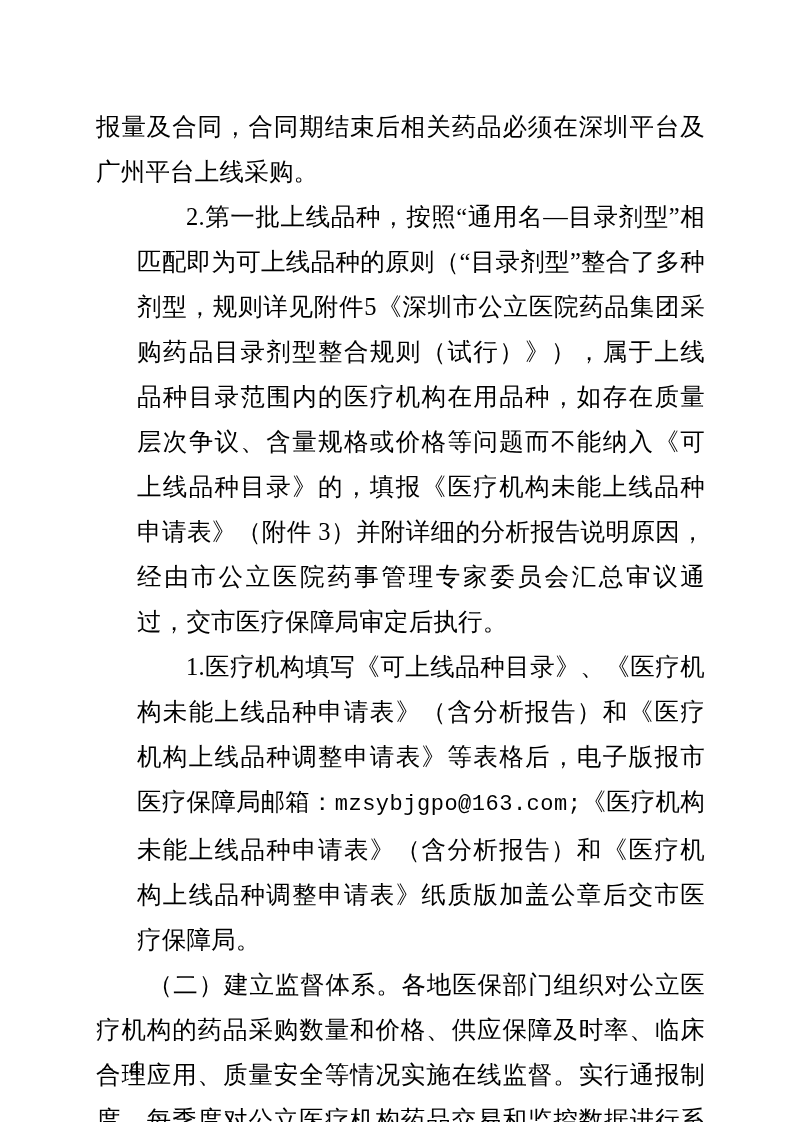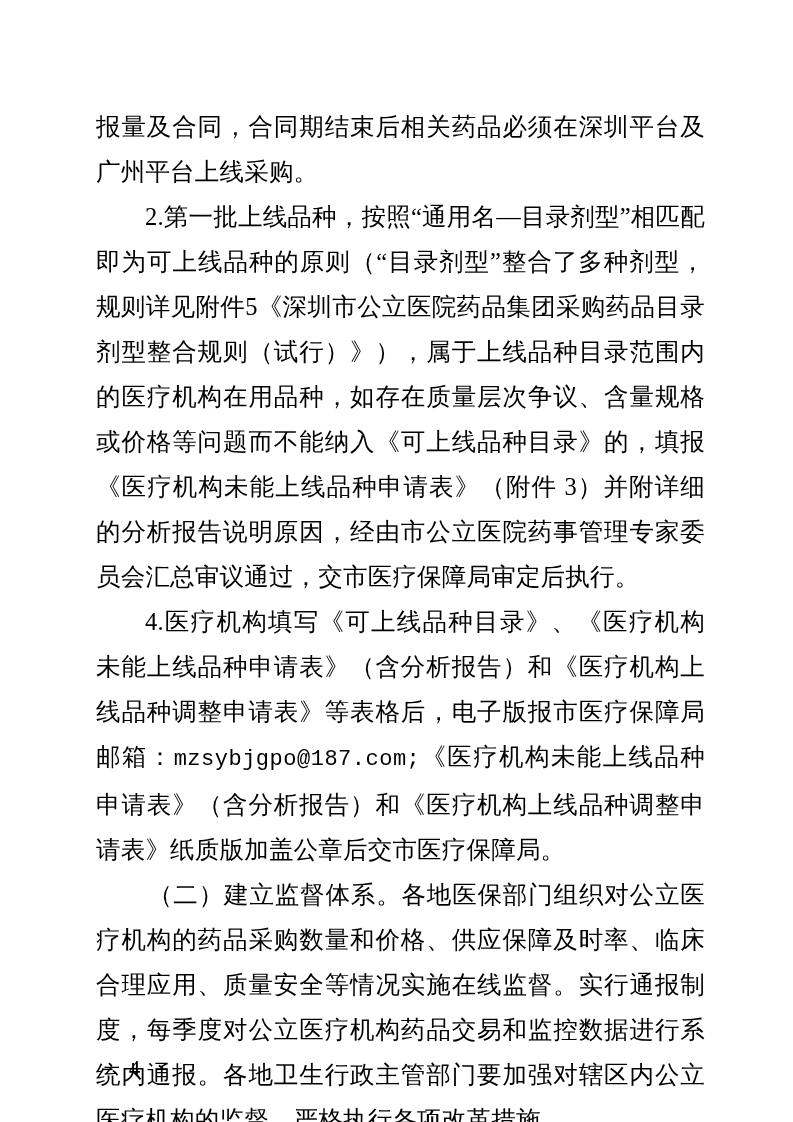--- a/index.html
+++ b/index.html
@@ -27,20 +27,21 @@
     text-align: justify;
     text-justify: inter-ideograph;
     letter-spacing: 0.2px;
   }
   .para {
     margin: 0;
     text-indent: 0;
   }
   .para.indent {
     text-indent: 49px;
+    margin-left: 41px;
   }
   .para.indent-wide {
     text-indent: 52px;
   }
   .ascii {
     font-family: "Liberation Mono", "DejaVu Sans Mono", monospace;
     font-size: 22px;
     letter-spacing: 0.5px;
   }
   .page-number {
@@ -56,20 +57,20 @@
 <body>
 
 <div class="page">
   <div class="doc-body">
 
     <p class="para">报量及合同，合同期结束后相关药品必须在深圳平台及广州平台上线采购。</p>
 
     <p class="para indent">2.第一批上线品种，按照“通用名—目录剂型”相匹配即为可上线品种的原则（“目录剂型”整合了多种剂型，规则详见附件5《深圳市公立医院药品集团采购药品目录剂型整合规则（试行）》），属于上线品种目录范围内的医疗机构在用品种，如存在质量层次争议、含量规格或价格等问题而不能纳入《可上线品种目录》的，填报《医疗机构未能上线品种申请表》（附件 3）并附详细的分析报告说明原因，经由市公立医院药事管理专家委员会汇总审议通过，交市医疗保障局审定后执行。</p>
 
 
-    <p class="para indent"><span>4.医疗机构填写《可上线品种目录》、《医疗机构未能上线品种申请表》（含分析报告）和《医疗机构上线品种调整申请表》等表格后，电子版报市医疗保障局邮箱：</span><span class="ascii">mzsybjgpo@187.com;</span><span>《医疗机构未能上线品种申请表》（含分析报告）和《医疗机构上线品种调整申请表》纸质版加盖公章后交市医疗保障局。</span></p>
+    <p class="para indent"><span>1.医疗机构填写《可上线品种目录》、《医疗机构未能上线品种申请表》（含分析报告）和《医疗机构上线品种调整申请表》等表格后，电子版报市医疗保障局邮箱：</span><span class="ascii">mzsybjgpo@163.com;</span><span>《医疗机构未能上线品种申请表》（含分析报告）和《医疗机构上线品种调整申请表》纸质版加盖公章后交市医疗保障局。</span></p>
 
     <p class="para indent-wide">（二）建立监督体系。各地医保部门组织对公立医疗机构的药品采购数量和价格、供应保障及时率、临床合理应用、质量安全等情况实施在线监督。实行通报制度，每季度对公立医疗机构药品交易和监控数据进行系统内通报。各地卫生行政主管部门要加强对辖区内公立医疗机构的监督，严格执行各项改革措施。</p>
 
   </div>
 
   <div class="page-number">－ 4 －</div>
 </div>
 
 </body></html>

